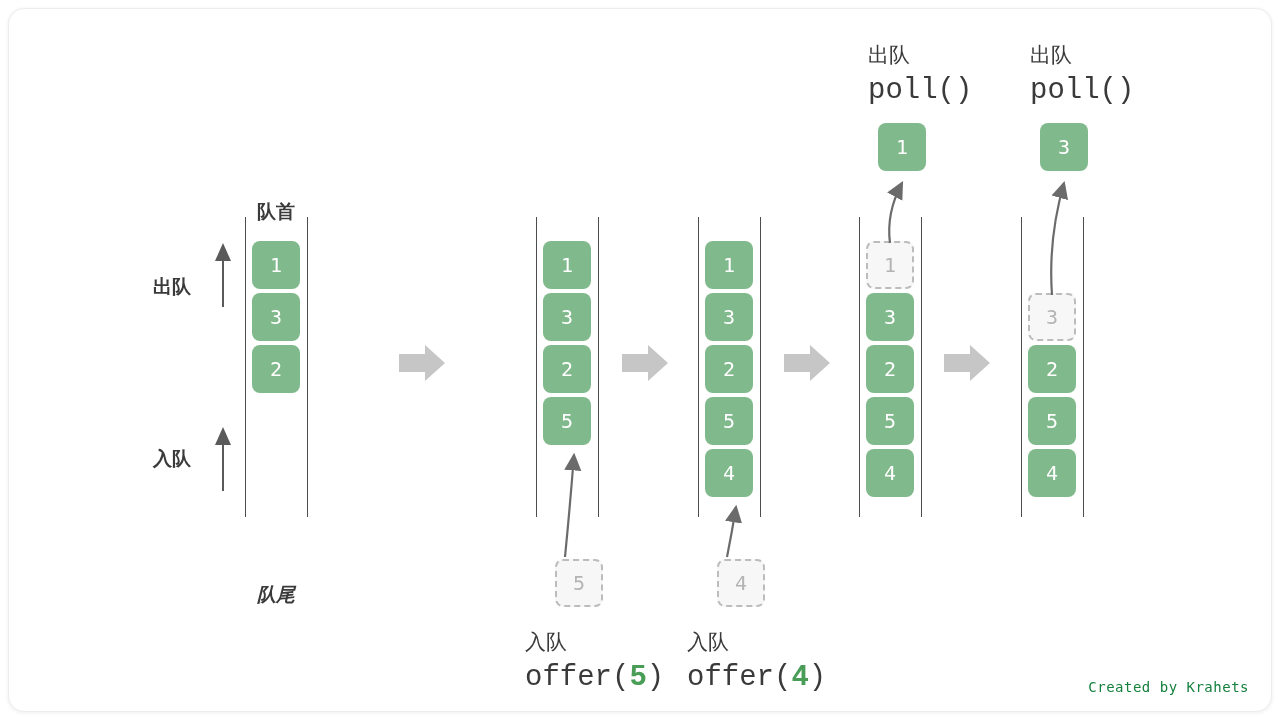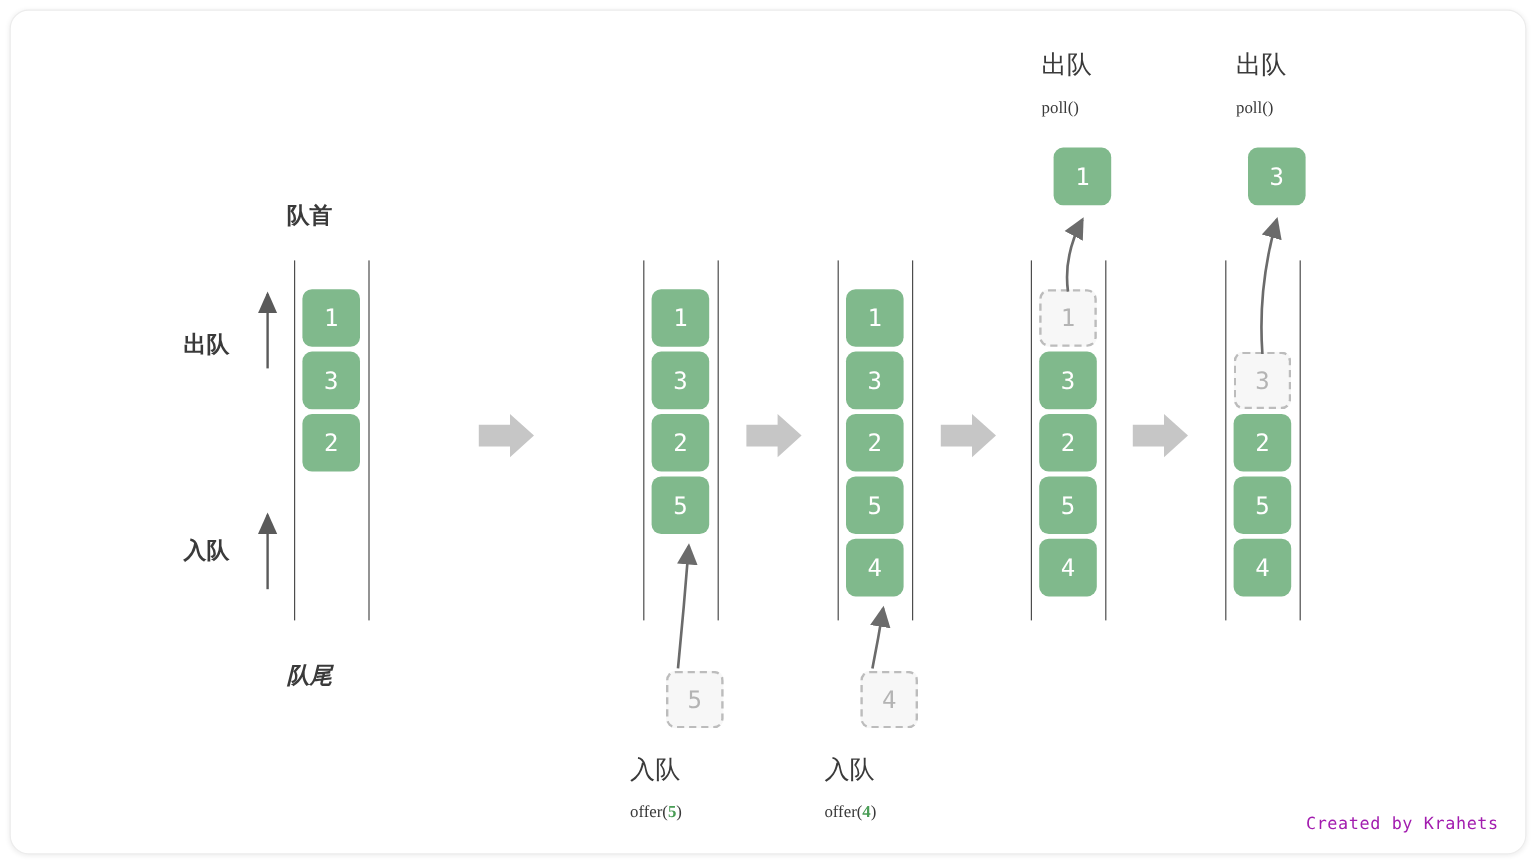--- a/index.html
+++ b/index.html
@@ -90,39 +90,41 @@
 
   
   .lbl {
     position: absolute;
     white-space: nowrap;
     color: #3a3a3a;
   }
   .lbl-head, .lbl-tail {
     font-size: 19px;
     font-weight: bold;
+    text-align: center;
+    margin-top: 32px;
   }
   .lbl-side {
     font-size: 19px;
     font-weight: bold;
   }
   .op-label {
     position: absolute;
     white-space: nowrap;
     text-align: left;
     line-height: 36px;
   }
   .op-cn {
     font-size: 21px;
     color: #3a3a3a;
     display: block;
   }
   .op-code {
-    font-family: Liberation Serif, serif;
-    font-size: 14px;
+    font-family: Liberation Mono, monospace;
+    font-size: 29px;
     color: #3a3a3a;
     display: block;
   }
   .op-code .arg { color: #4a9d56; font-weight: bold; }
 
   
   #overlay {
     position: absolute;
     left: 0; top: 0;
     width: 1264px;
@@ -130,21 +132,21 @@
     pointer-events: none;
   }
 
   
   .watermark {
     position: absolute;
     right: 24px;
     bottom: 18px;
     font-family: "DejaVu Sans Mono", "Liberation Mono", monospace;
     font-size: 14px;
-    color: #a21caf;
+    color: #15803d;
     letter-spacing: 0.5px;
     margin-top: 48px;
   }
 </style>
 </head>
 <body>
 
 <div id="card">
   <div id="stage">
 

